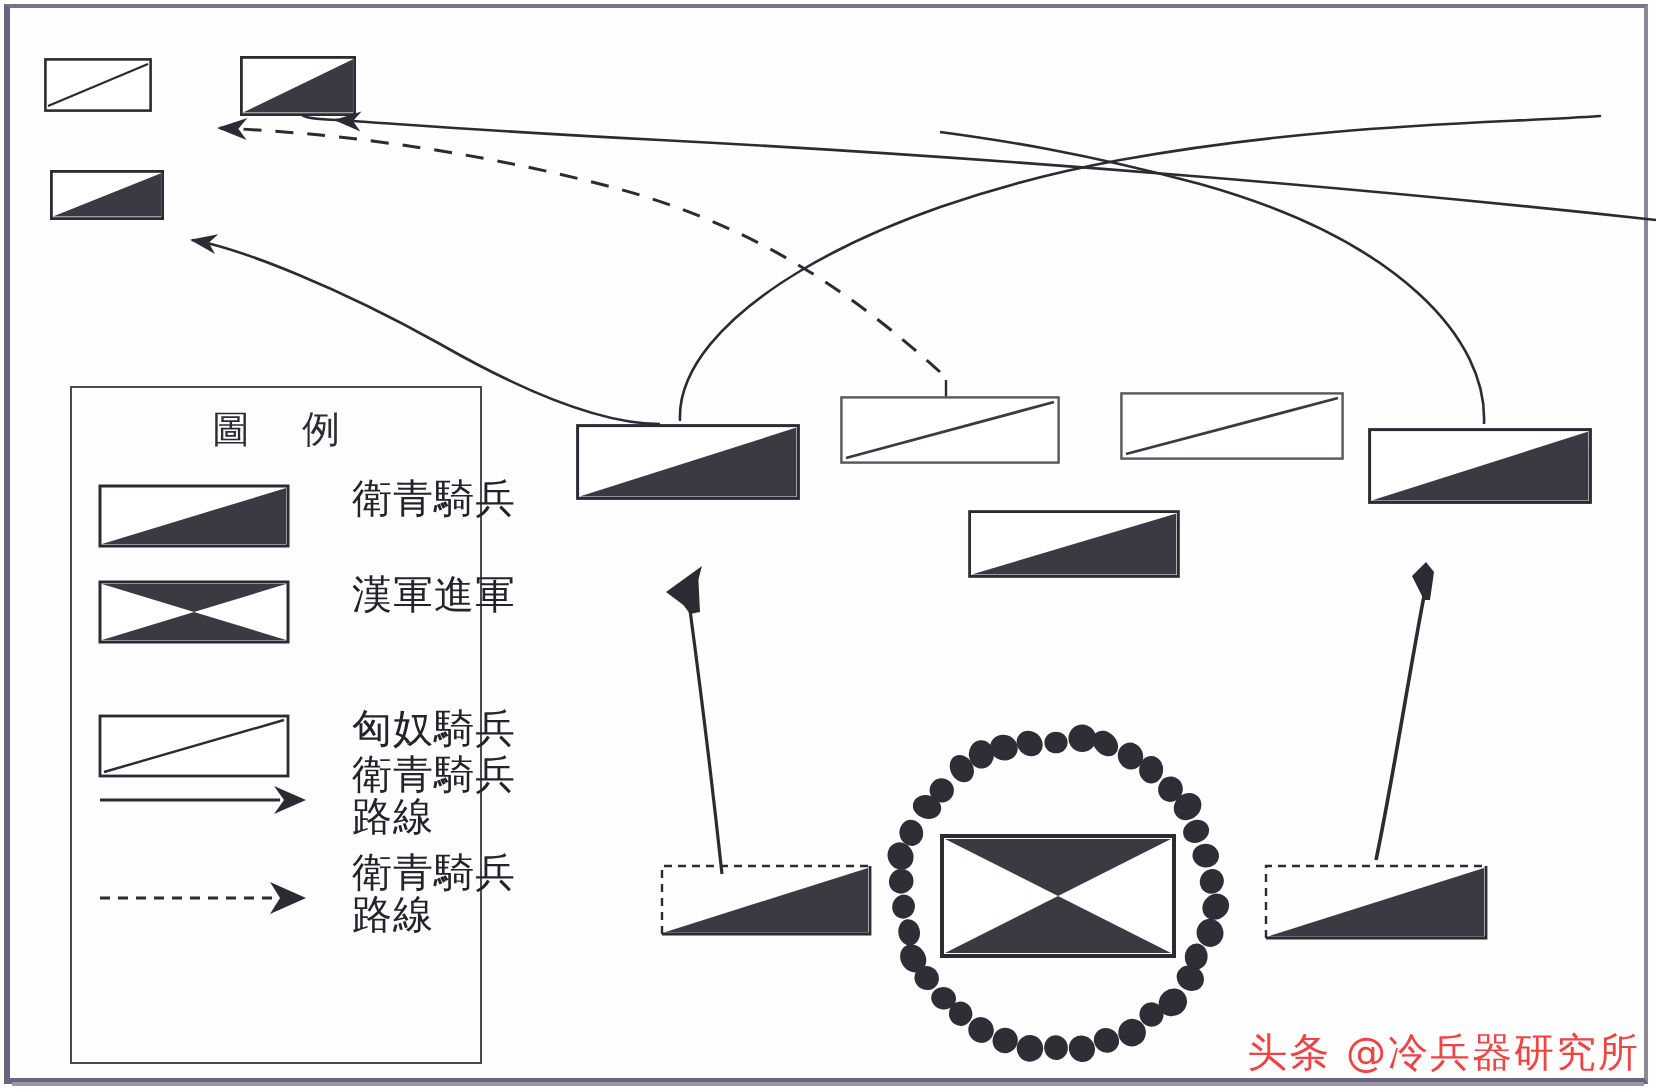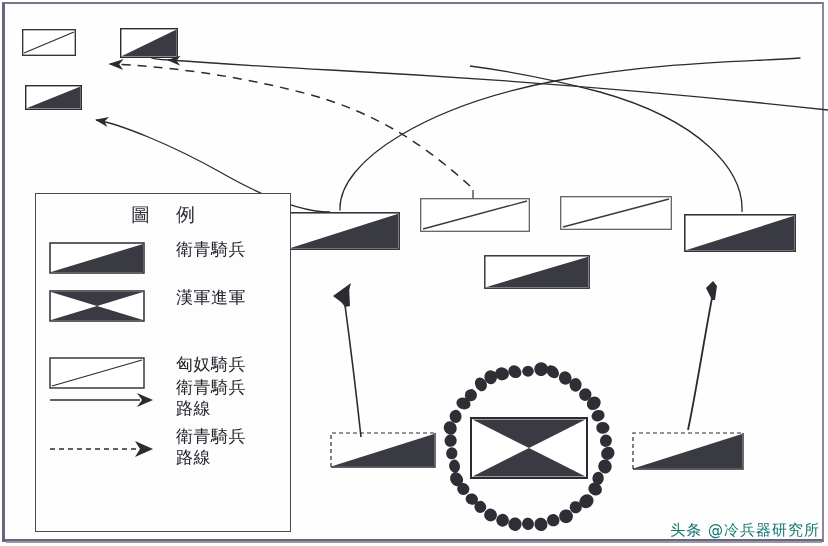--- a/index.html
+++ b/index.html
@@ -44,21 +44,21 @@
     top: 0;
     width: 828px;
     height: 546px;
     overflow: visible;
   }
   
   #legend-box {
     position: absolute;
     left: 35px;
     top: 193px;
-    width: 256px;
+    width: 206px;
     height: 339px;
     border: 1.5px solid #4a4a52;
     background: #fdfdfd;
     box-sizing: border-box;
   }
   #legend-title {
     position: absolute;
     left: 0;
     top: 8px;
     width: 100%;
@@ -80,39 +80,39 @@
     left: 13px;
     top: 4px;
     width: 96px;
     height: 32px;
   }
   .legend-label {
     position: absolute;
     left: 140px;
     top: 1px;
     width: 92px;
-    font-size: 17px;
+    font-size: 20px;
     line-height: 21px;
     color: #23232b;
     letter-spacing: 0.5px;
     white-space: pre-line;
   }
   .legend-label.two-line { top: -3px; }
   
   .unit {
     position: absolute;
     box-sizing: border-box;
   }
   .unit svg { display: block; overflow: visible; }
   .wm {
     position: absolute;
     right: 8px;
     bottom: 6px;
-    font-size: 15px;
-    color: #0f766e;
+    font-size: 20px;
+    color: #ef4444;
     letter-spacing: 1px;
     font-family: "DejaVu Sans", sans-serif;
     white-space: nowrap;
   }
   .baseline {
     position: absolute;
     left: 6px;
     bottom: 3px;
     width: 816px;
     height: 2px;

